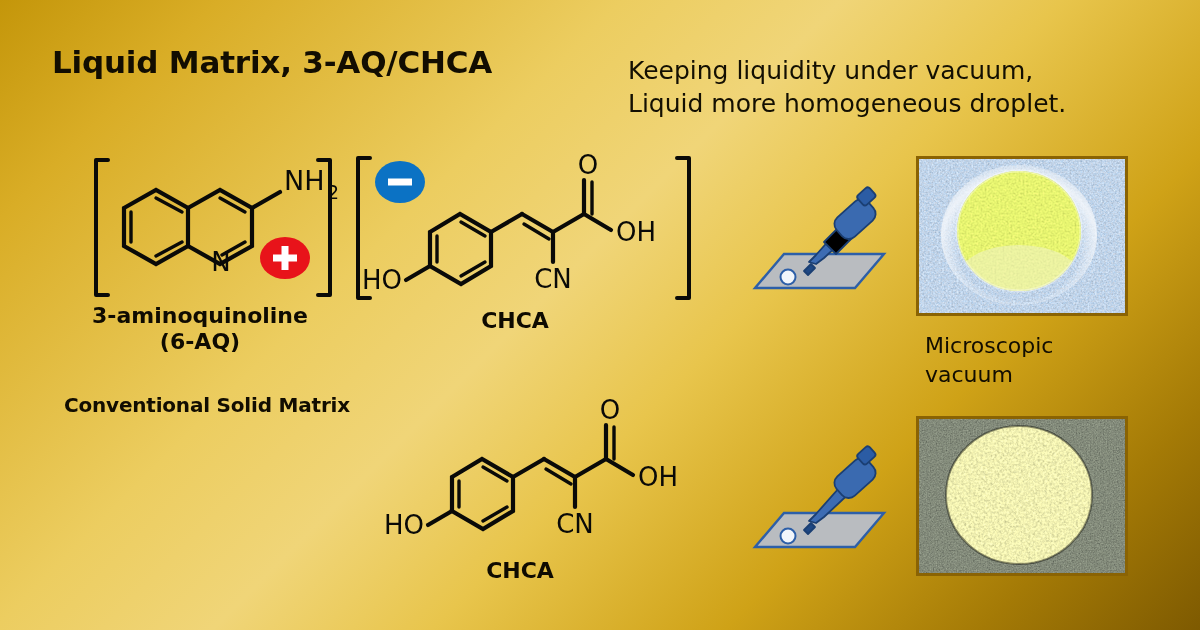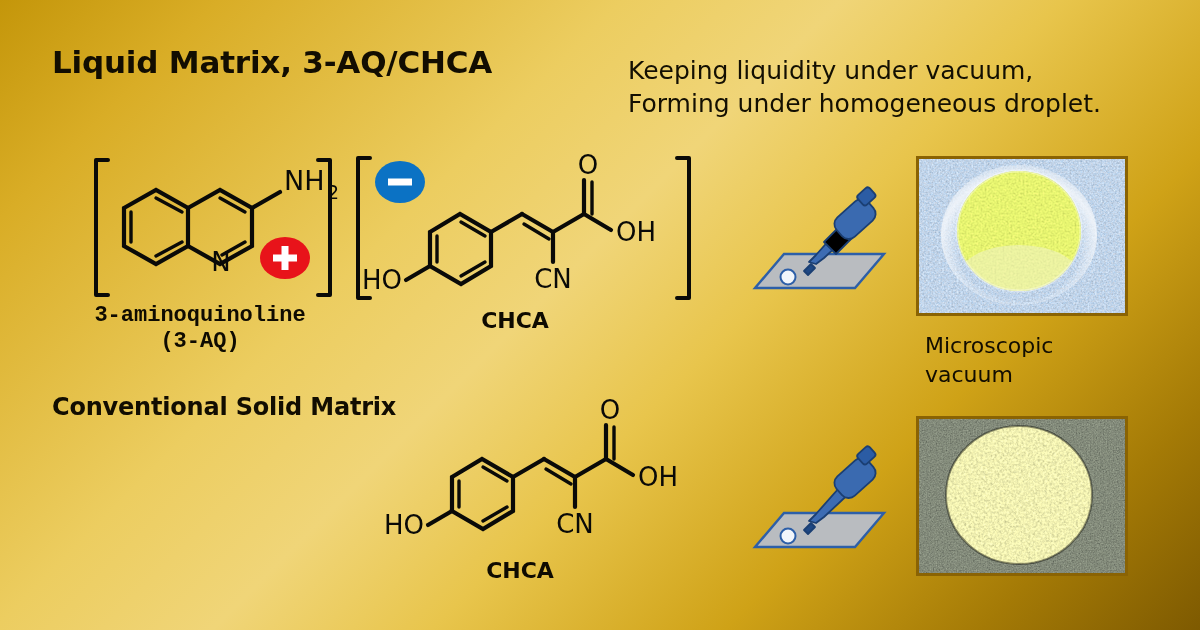--- a/index.html
+++ b/index.html
@@ -36,23 +36,23 @@
     color: #120d01;
     letter-spacing: -0.2px;
     white-space: nowrap;
   }
   #title-liquid {
     left: 52px;
     top: 44px;
     font-size: 31px;
   }
   #title-solid {
-    left: 52px;
+    left: 64px;
     top: 393px;
-    font-size: 24px;
+    font-size: 20px;
   }
   #tagline {
     position: absolute;
     left: 628px;
     top: 48px;
     font-size: 25px;
     line-height: 33px;
     color: #130f02;
     white-space: nowrap;
     margin-top: 6px;
@@ -62,21 +62,20 @@
     font-weight: bold;
     font-size: 22px;
     color: #0f0b01;
     text-align: center;
     line-height: 26px;
   }
   #caption-3aq {
     left: 75px;
     top: 303px;
     width: 250px;
-    font-family: Liberation Mono, monospace;
   }
   #caption-chca-top {
     left: 420px;
     top: 308px;
     width: 190px;
   }
   #caption-chca-bottom {
     left: 425px;
     top: 558px;
     width: 190px;
@@ -126,21 +125,21 @@
 </style>
 </head>
 <body>
 
 <div id="figure">
 
   <div class="heading" id="title-liquid">Liquid Matrix, 3-AQ/CHCA</div>
 
   <div id="tagline">
     <div>Keeping liquidity under vacuum,</div>
-    <div>Forming under homogeneous droplet.</div>
+    <div>Liquid more homogeneous droplet.</div>
   </div>
 
   <div class="struct" id="struct-3aq">
     <svg viewBox="0 0 250 155" xmlns="http://www.w3.org/2000/svg">
       <g fill="none" stroke="#0a0a08" stroke-width="4.2" stroke-linecap="round">
 
         <path d="M36,58 L68,40 L100,58 L100,96 L68,114 L36,96 Z"></path>
         <path d="M43,62 L43,92" stroke-width="3.4"></path>
         <path d="M68,106 L94,92" stroke-width="3.4"></path>
         <path d="M68,48 L94,62" stroke-width="3.4"></path>
@@ -168,21 +167,21 @@
       <g>
         <ellipse cx="197" cy="108" rx="25" ry="21" fill="#e8131a"></ellipse>
         <rect x="185" y="104.5" width="24" height="7" fill="#ffffff"></rect>
         <rect x="193.5" y="96" width="7" height="24" fill="#ffffff"></rect>
       </g>
     </svg>
   </div>
 
   <div class="mol-caption" id="caption-3aq">
     <div>3-aminoquinoline</div>
-    <div>(3-AQ)</div>
+    <div>(6-AQ)</div>
   </div>
 
   <div class="struct" id="struct-chca-top">
     <svg viewBox="0 0 345 155" xmlns="http://www.w3.org/2000/svg">
       <g fill="none" stroke="#0a0a08" stroke-width="4.2" stroke-linecap="round">
 
         <path d="M78,82 L108,64 L139,82 L139,116 L109,134 L78,116 Z"></path>
         <path d="M85,86 L85,112" stroke-width="3.4"></path>
         <path d="M109,126 L133,112" stroke-width="3.4"></path>
         <path d="M109,72 L133,86" stroke-width="3.4"></path>

